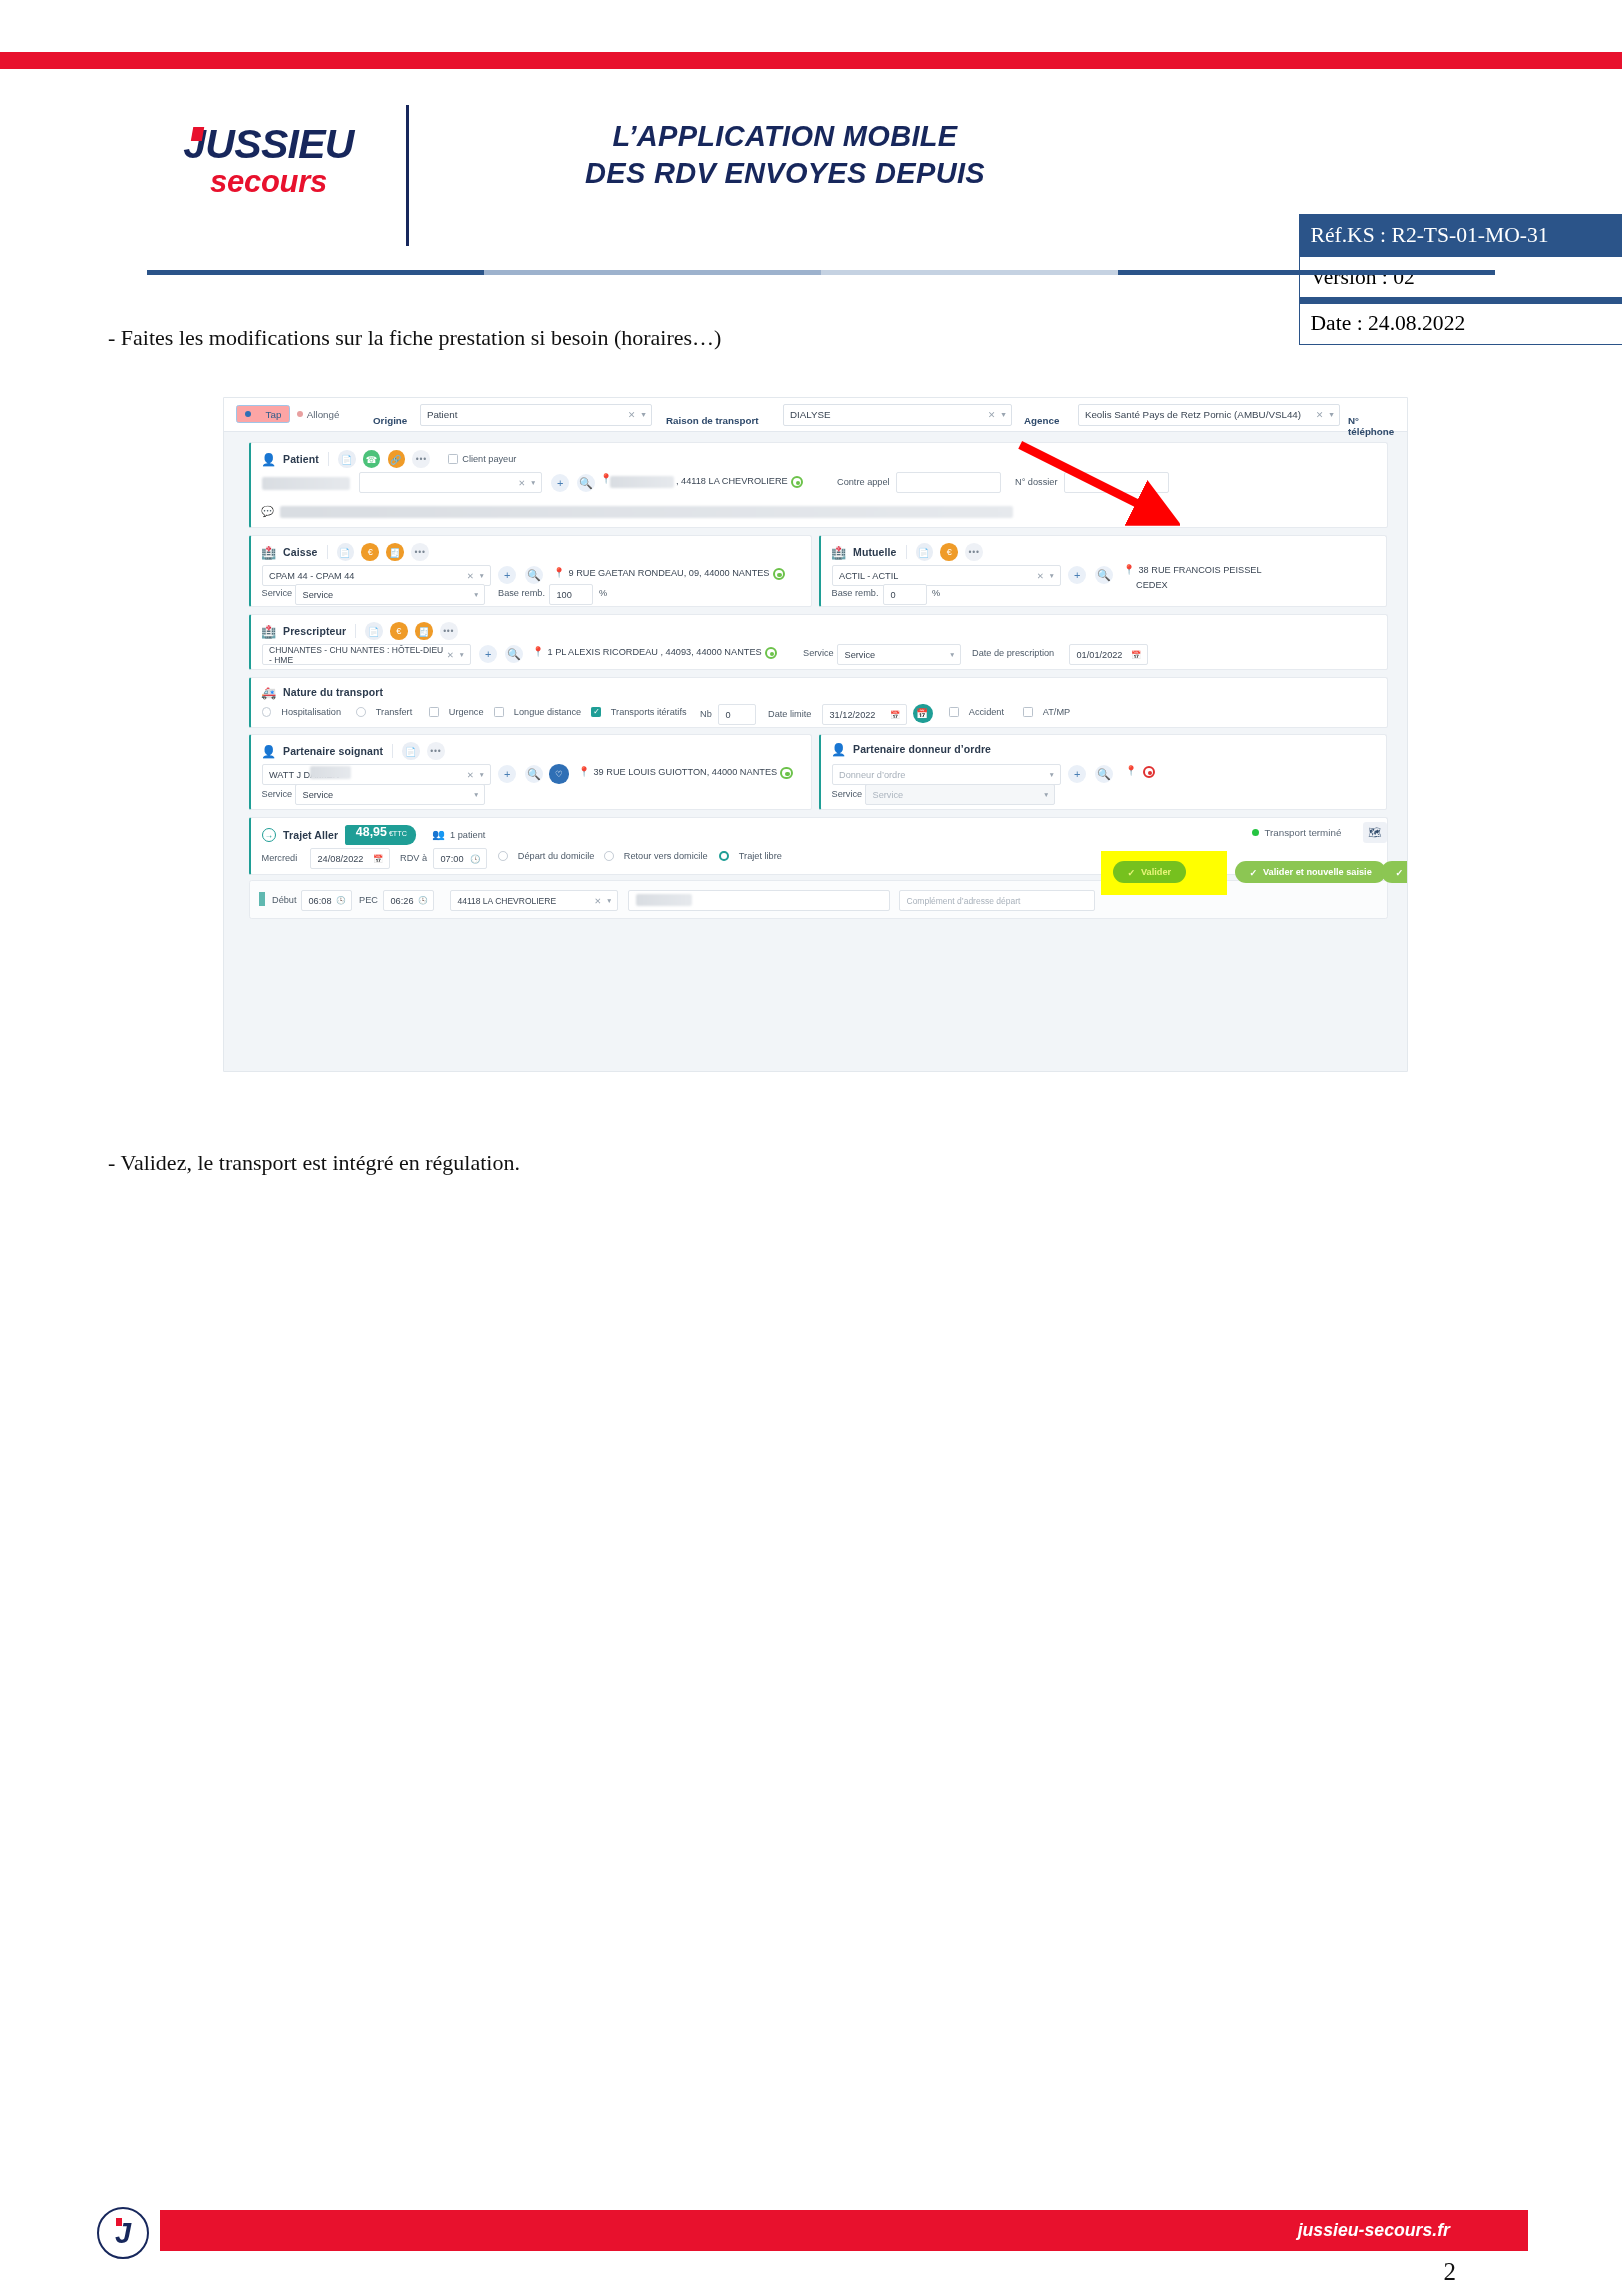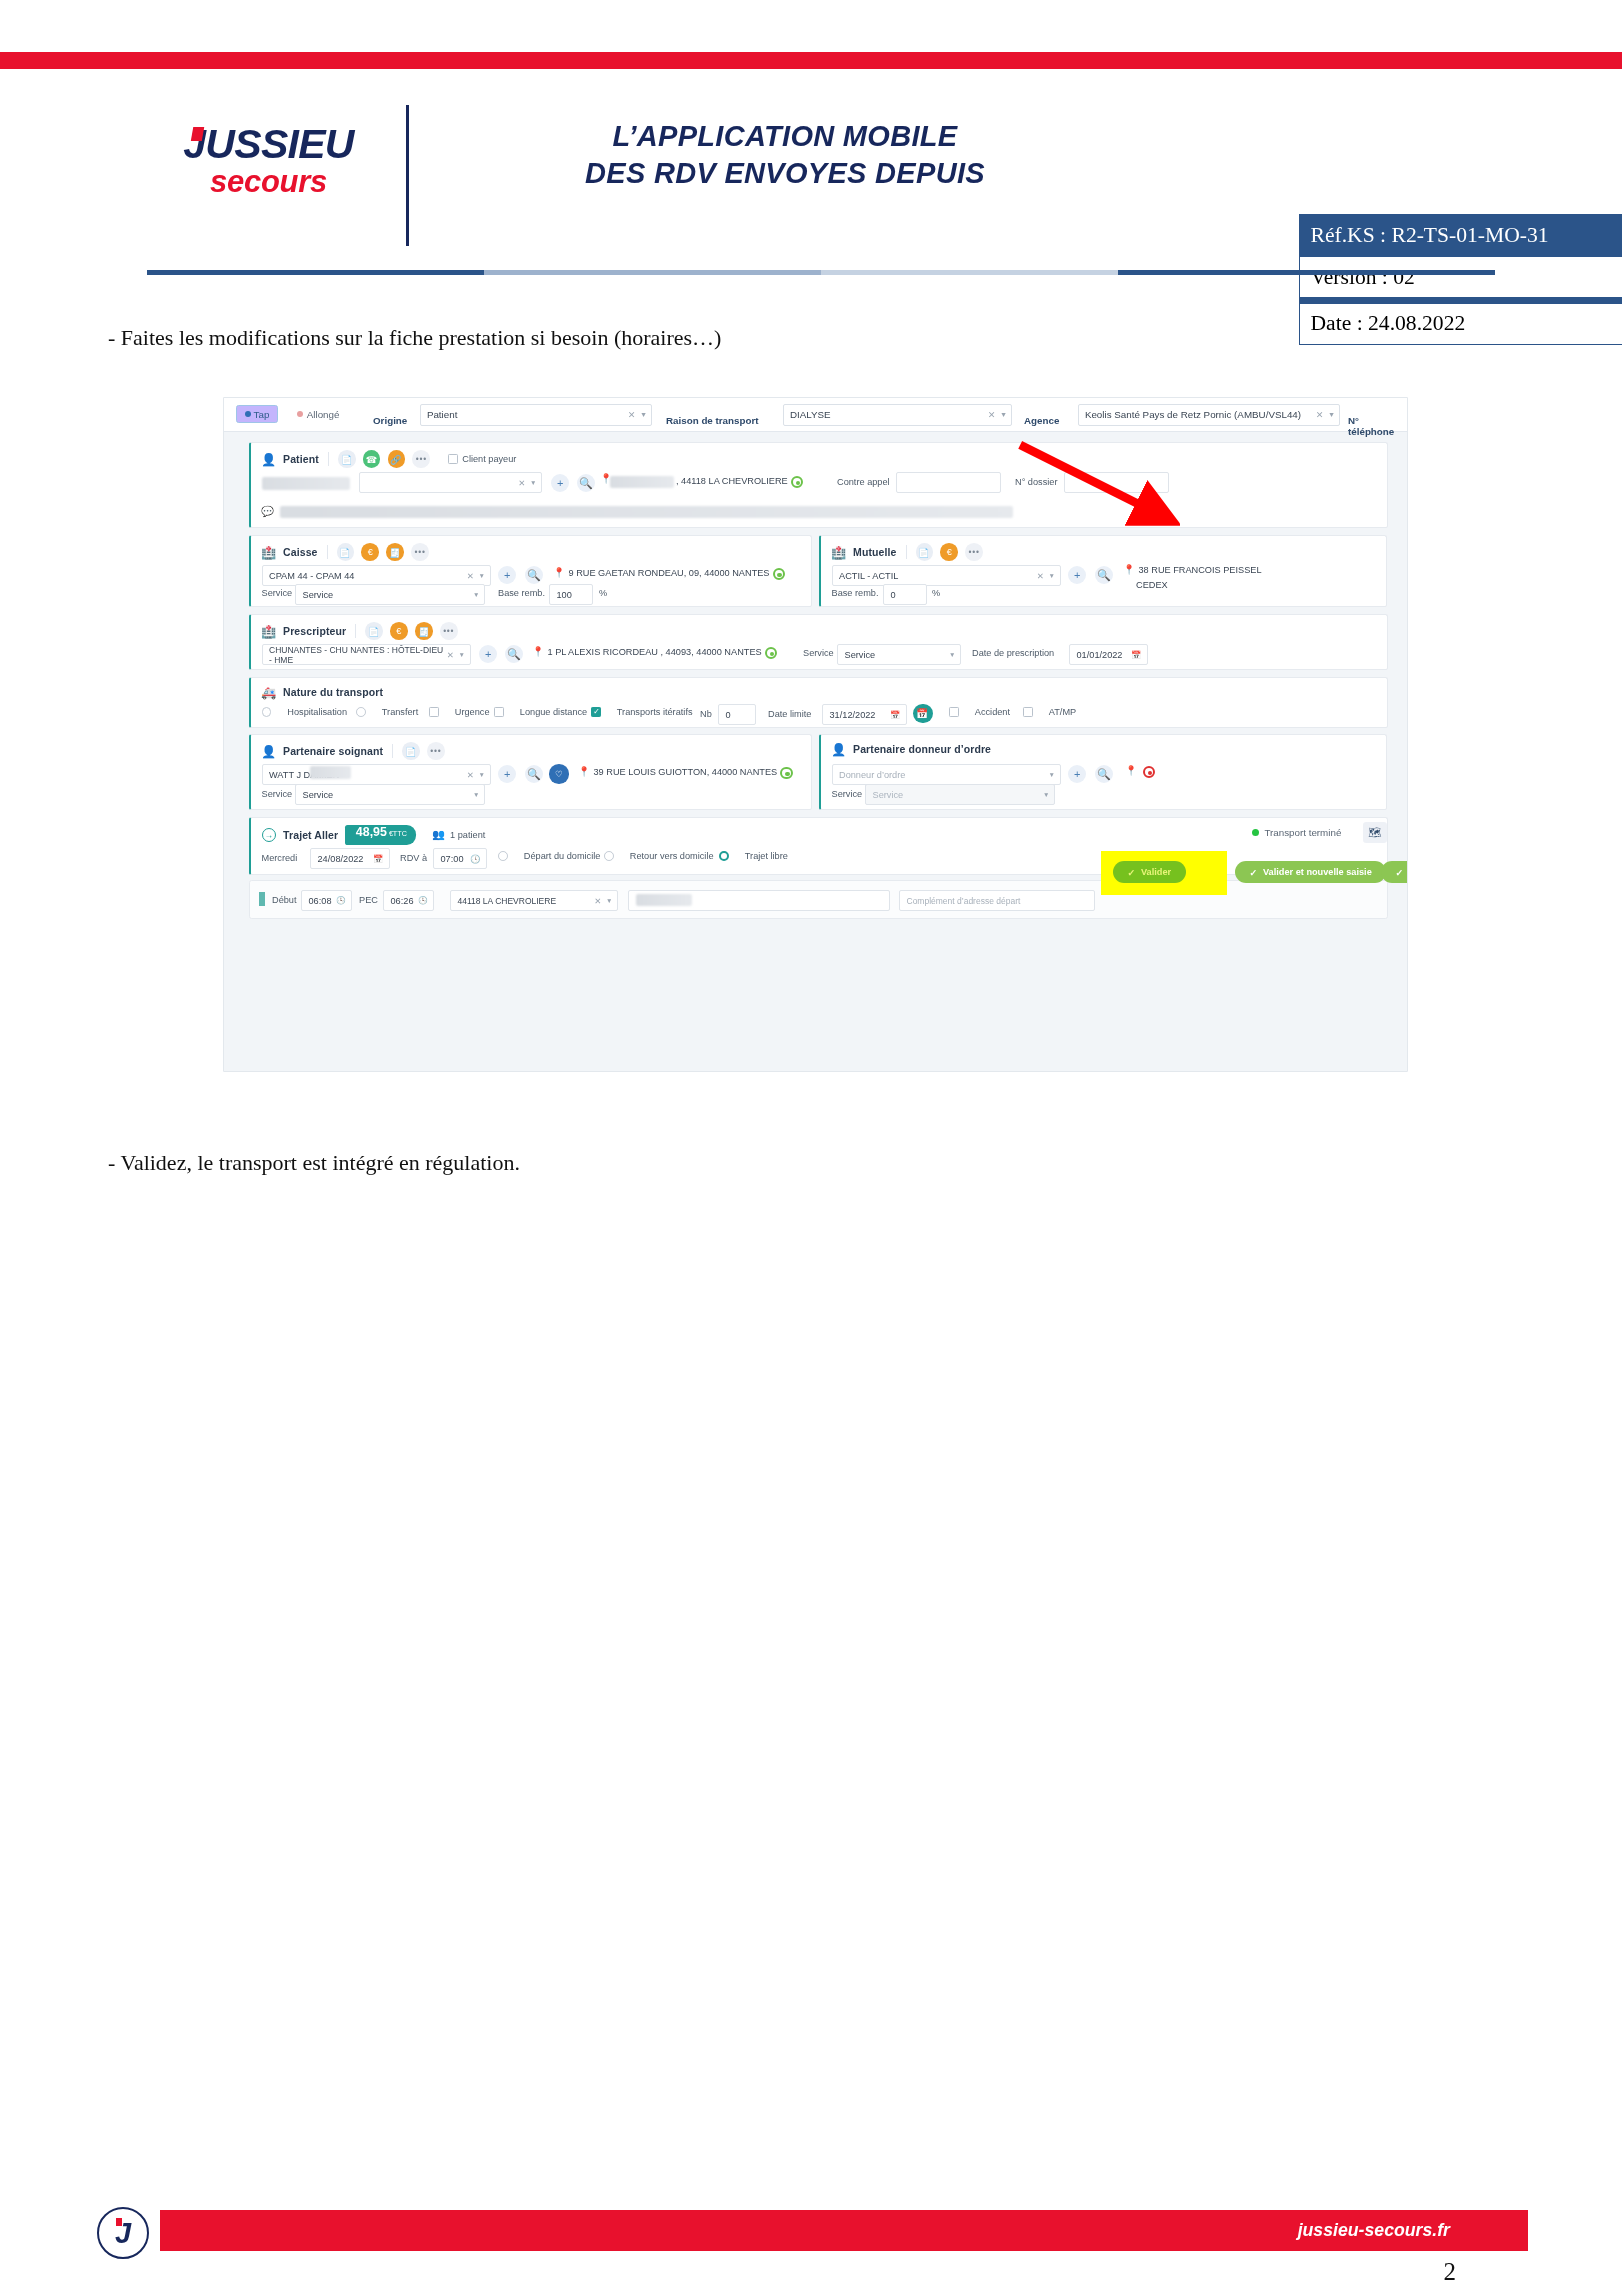--- a/index.html
+++ b/index.html
@@ -66,21 +66,21 @@
     position:absolute;left:224px;top:398px;width:1183px;height:673px;
     background:#f2f5f8;overflow:hidden;
     font-family:"Liberation Sans",sans-serif;
     box-shadow:0 0 0 0.7px #d8dee6;
   }
   .shot *{box-sizing:border-box;}
 
   
   .topbar{position:absolute;left:0;top:0;width:1183px;height:34px;background:#ffffff;border-bottom:0.7px solid #e3e8ee;}
   .tb-tap{position:absolute;left:11.8px;top:7.2px;height:18.3px;padding:0 7.9px;border:0.7px solid #9fc5e8;border-radius:2.6px;
-     background:#c4b5fd;display:flex;align-items:center;gap:3px;font-size:9.8px;color:#2f5c8a;}
+     background:#fca5a5;display:flex;align-items:center;gap:15px;font-size:9.8px;color:#2f5c8a;}
   .dotb{width:5.9px;height:5.9px;border-radius:50%;background:#2f6fb5;}
   .dotr{width:5.9px;height:5.9px;border-radius:50%;background:#e8a0a0;}
   .tb-al{position:absolute;left:73px;top:10.5px;display:flex;align-items:center;gap:3.9px;font-size:9.8px;color:#5b6775;}
   .tb-lab{position:absolute;top:17px;font-size:9.8px;color:#2f4a6b;font-weight:bold;}
   .tb-field{position:absolute;top:5.9px;height:22px;border:0.7px solid #dbe1e8;border-radius:2px;background:#fff;
      display:flex;align-items:center;padding:0 3.9px 0 5.9px;font-size:9.8px;color:#3b4654;}
   .tb-field .clr{margin-left:auto;color:#9aa5b1;font-size:9.2px;}
   .tb-field .cv{margin-left:4.6px;color:#9aa5b1;font-size:7.2px;}
 
   
@@ -114,21 +114,21 @@
   .rbadge{width:12.4px;height:12.4px;border-radius:50%;border:2px solid #e03131;background:#fff;display:inline-block;position:relative;flex:none;}
   .rbadge:after{content:"";position:absolute;left:2.6px;top:2.6px;width:4.6px;height:4.6px;border-radius:50%;background:#e03131;}
 
   .blur{background:linear-gradient(90deg,#d9dde2,#e6e9ed);border-radius:2px;position:absolute;filter:blur(0.8px);}
 
   .cbx{width:9.8px;height:9.8px;border:1px solid #b9c2cc;border-radius:1.3px;background:#fff;display:inline-block;flex:none;}
   .cbx.on{background:#1f9e96;border-color:#1f9e96;position:relative;}
   .cbx.on:after{content:"✓";color:#fff;font-size:7.9px;position:absolute;left:1.3px;top:-1.3px;}
   .rdo{width:9.8px;height:9.8px;border:1px solid #c2cad3;border-radius:50%;background:#fff;display:inline-block;flex:none;}
   .rdo.on{border:2.6px solid #1f9e96;}
-  .chkrow{position:absolute;display:flex;align-items:flex-start;gap:16px;font-size:9.2px;color:#4d5a68;}
+  .chkrow{position:absolute;display:flex;align-items:flex-start;gap:10px;font-size:9.2px;color:#4d5a68;}
 
   .pricepill{height:19.6px;border-radius:2.6px 9.2px 9.2px 2.6px;background:#1f9e96;color:#fff;
       display:flex;align-items:baseline;padding:0 9.2px 0 10.5px;gap:2px;}
   .pricepill b{font-size:12.4px;}
   .pricepill i{font-size:7.2px;font-style:normal;}
 
   .greenbtn{height:22px;border-radius:11px;background:#8cc653;color:#fff;display:flex;align-items:center;
       gap:5.9px;padding:0 14.4px;font-size:9.2px;font-weight:bold;white-space:nowrap;}
   .yelhl{position:absolute;background:#ffff00;}
 

